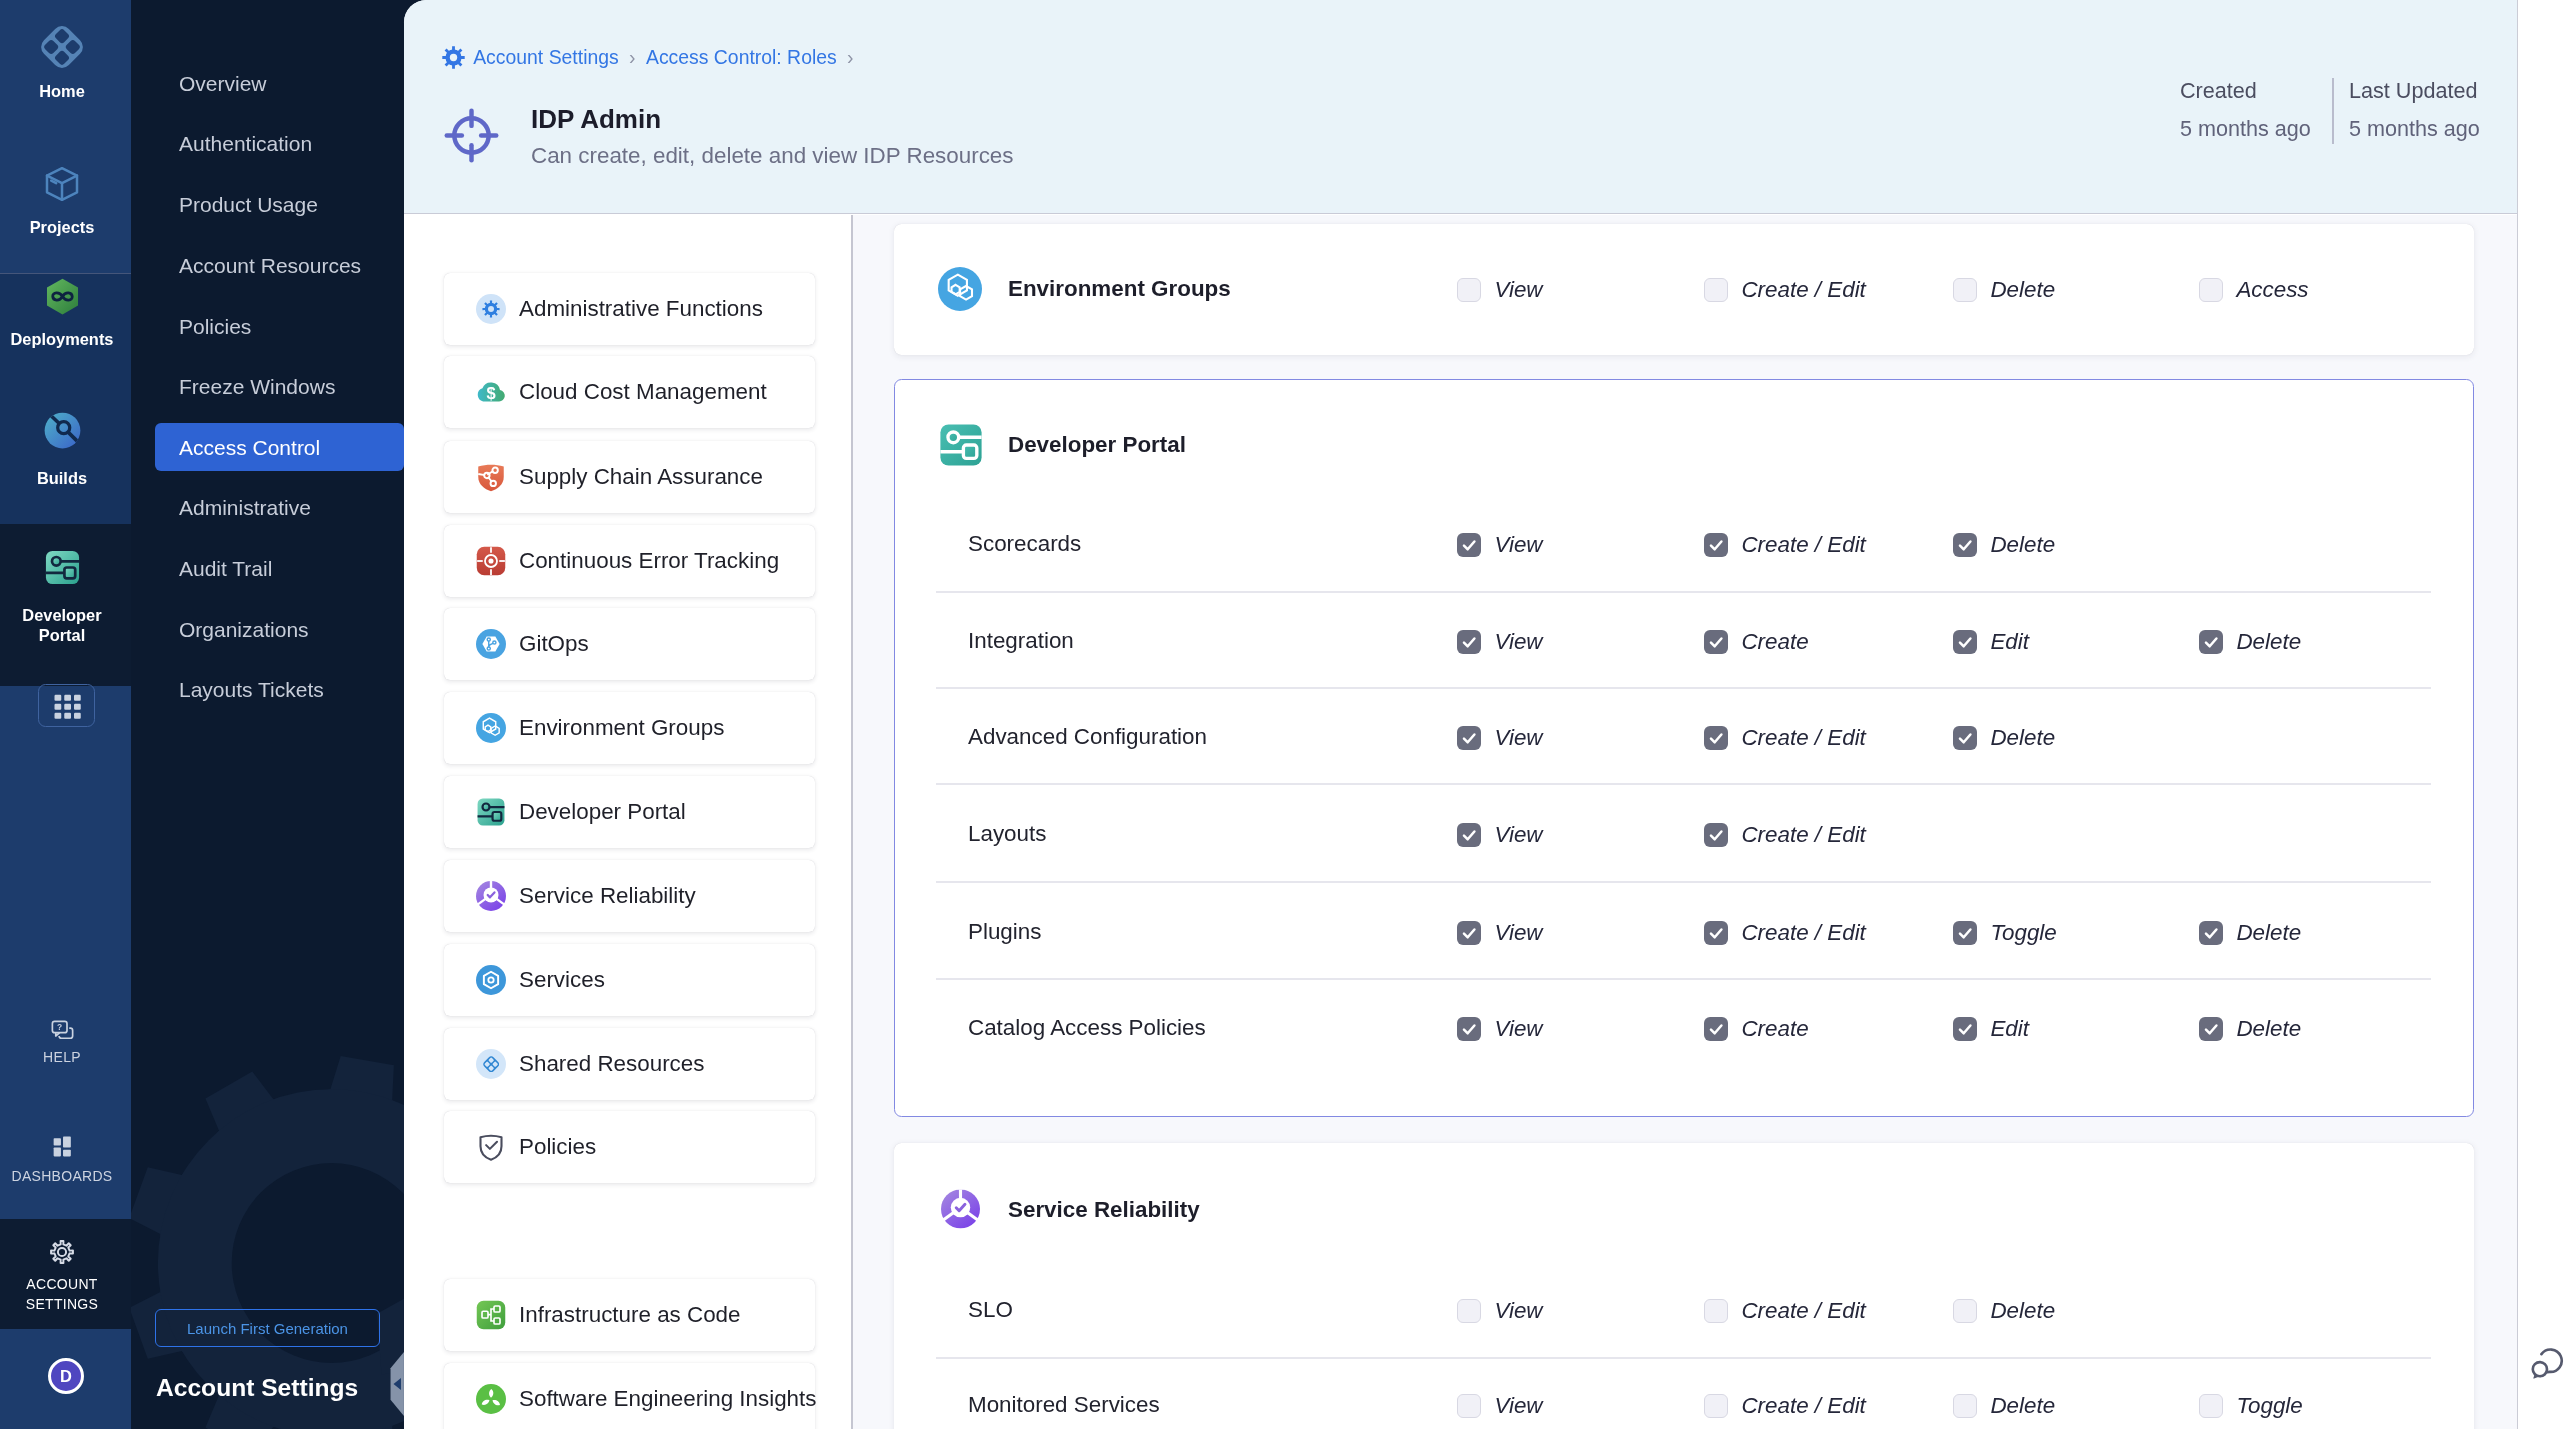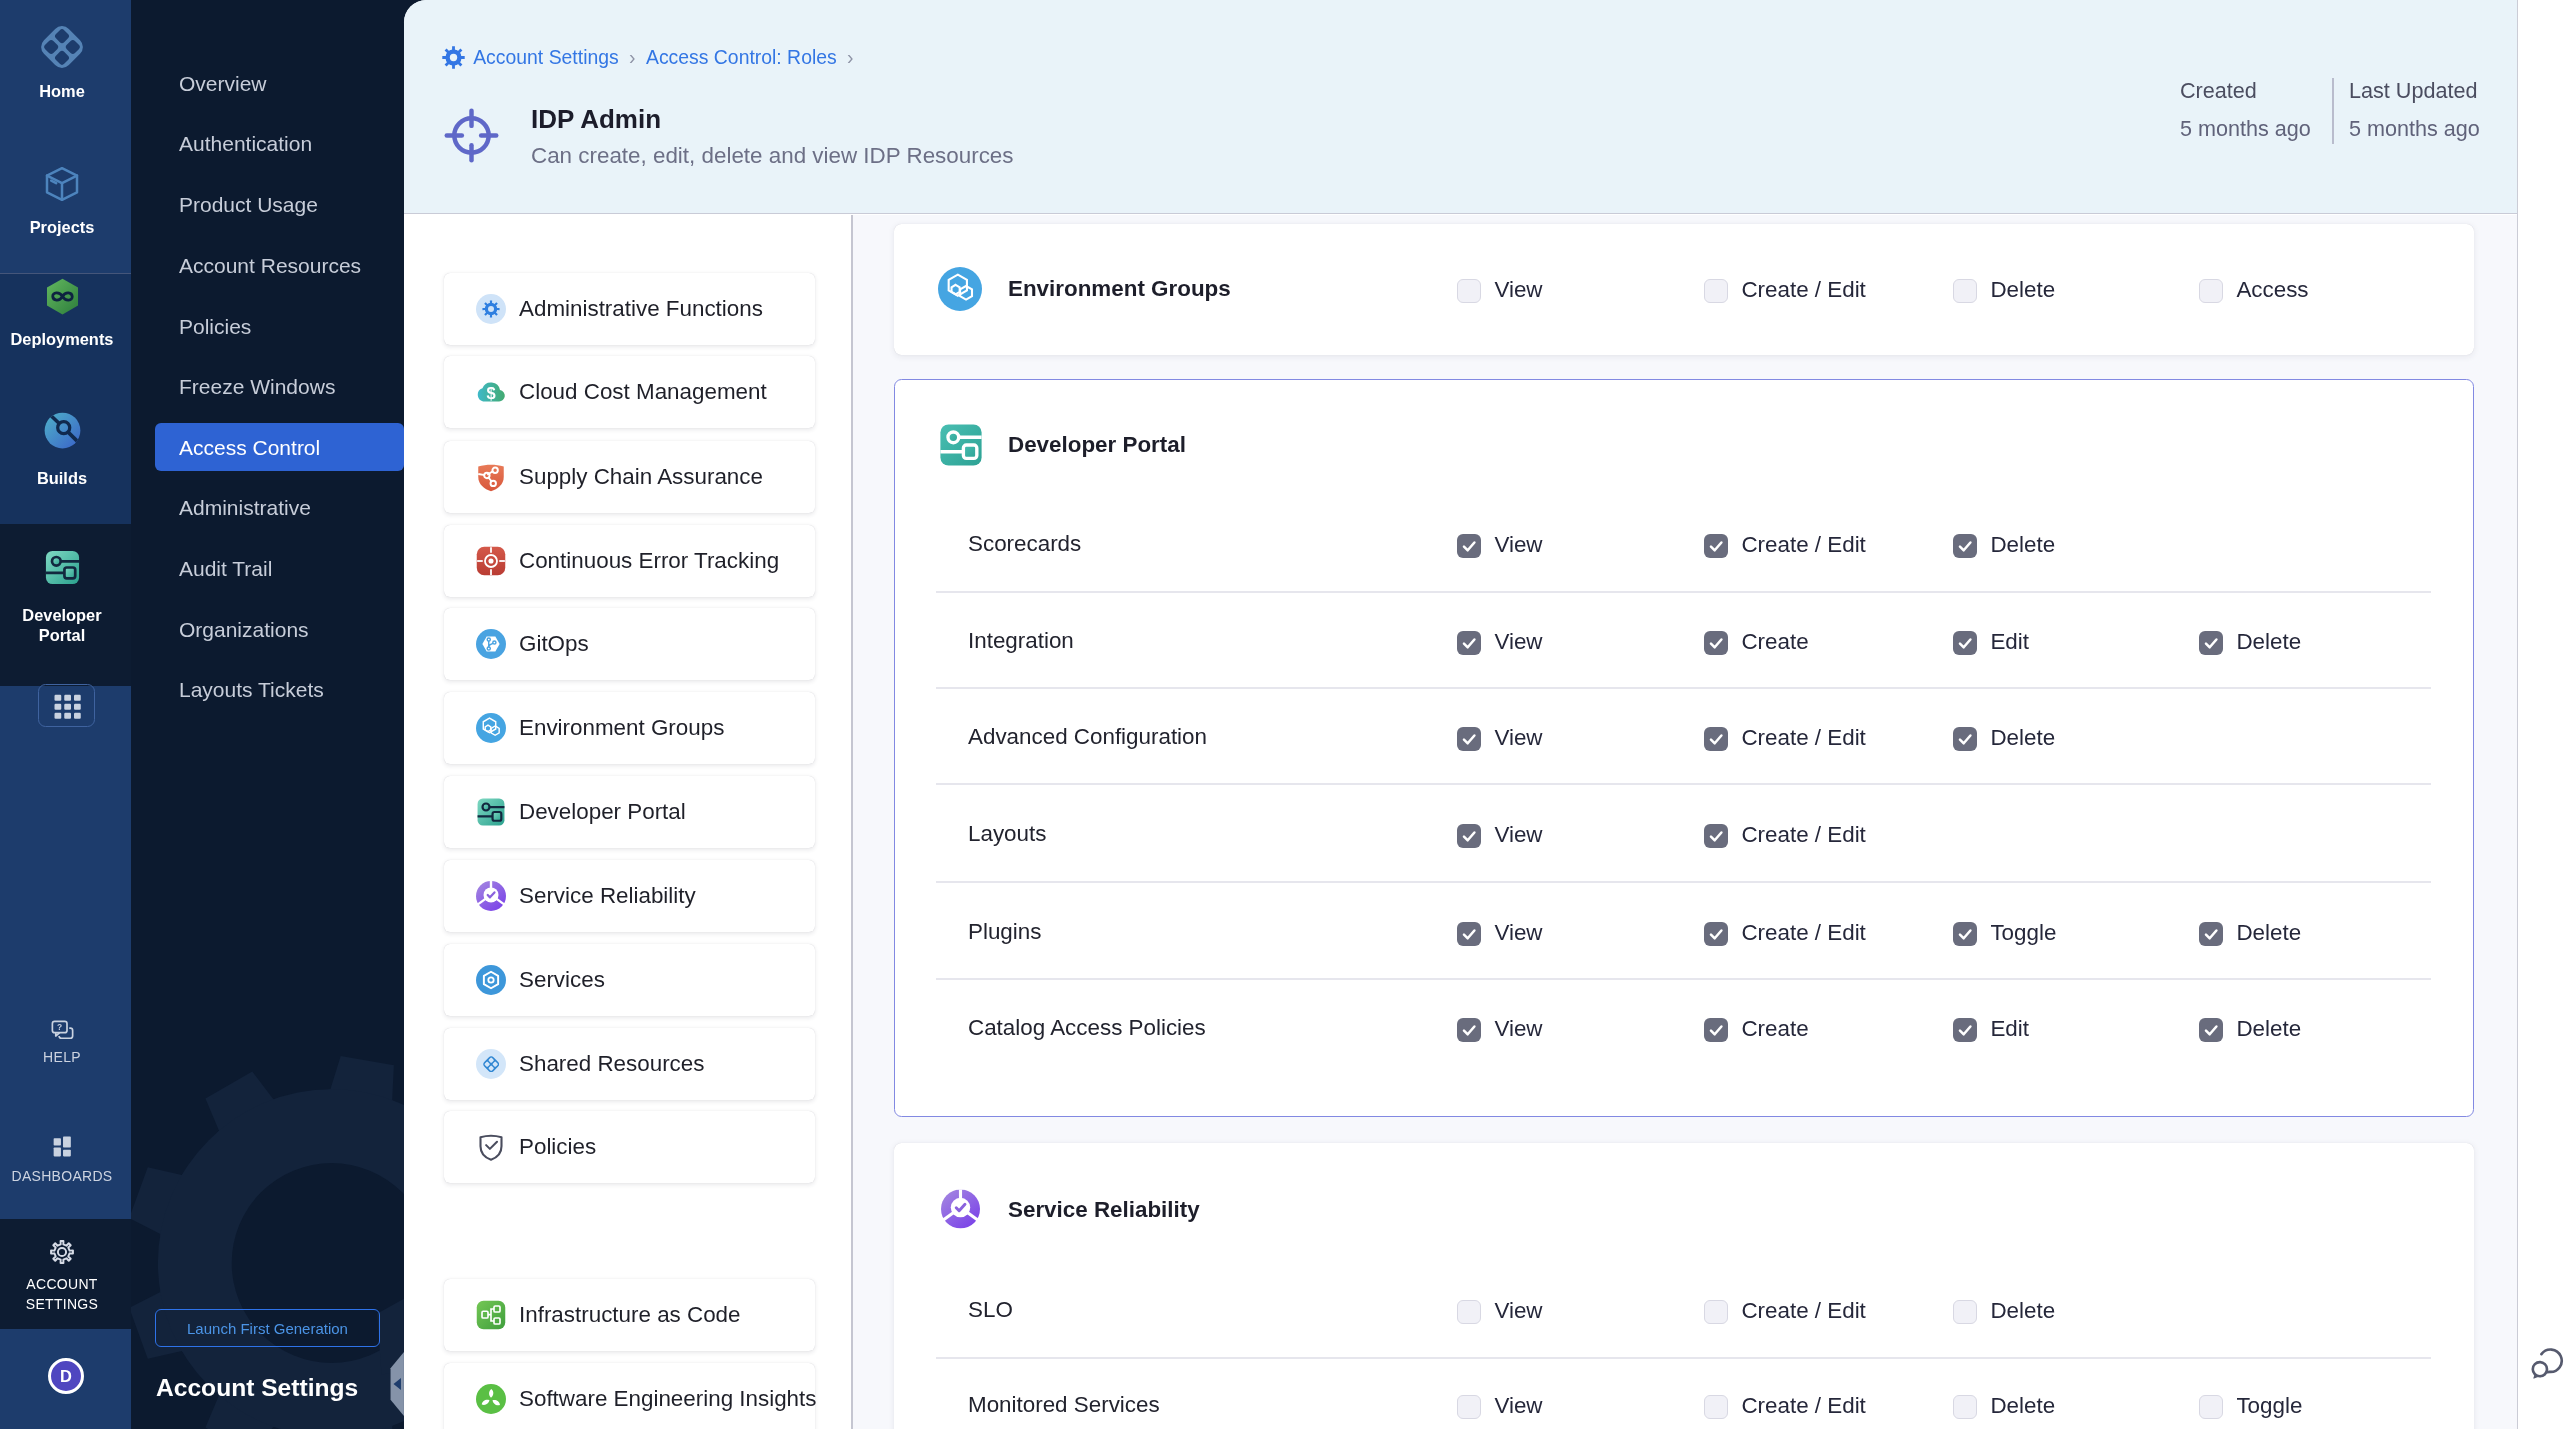--- a/index.html
+++ b/index.html
@@ -13,21 +13,21 @@
 #content{position:absolute;left:404px;top:0;width:2172px;height:1430px;background:#ffffff;border-top-left-radius:22.4px;overflow:hidden;}
 #hdr{position:absolute;left:0;top:0;width:2113px;height:214px;background:#e9f3f9;border-bottom:1.5px solid #c9cbd7;}
 #leftpane{position:absolute;left:0;top:215px;width:447px;height:1214px;background:#fff;}
 #vdiv{position:absolute;left:447px;top:215px;width:1.5px;height:1214px;background:#c5c6d1;}
 #rightpane{position:absolute;left:449px;top:215px;width:1664px;height:1214px;background:#f7f8fc;}
 #gutter{position:absolute;left:2113px;top:0;width:59px;height:1430px;background:#fff;border-left:1.5px solid #cbccd6;}
 .rescard{position:absolute;left:40px;width:371px;height:72px;background:#fff;border-radius:6px;box-shadow:0 0 0.7px rgba(35,36,60,0.22),0 1.5px 4.5px rgba(35,36,60,0.10);display:flex;align-items:center;}
 .rescard .ric{position:absolute;left:32px;top:50%;transform:translateY(-50%);display:flex;}
 .rescard .rlb{position:absolute;left:75px;top:50%;transform:translateY(-50%);font-size:22.4px;color:#1f2029;white-space:nowrap;}
 .permcard{position:absolute;left:490px;width:1580px;background:#fff;border-radius:7.5px;box-shadow:0 0 0.7px rgba(35,36,60,0.20),0 1.5px 6px rgba(35,36,60,0.08);}
-.cbx{position:absolute;display:flex;align-items:flex-end;}
+.cbx{position:absolute;display:flex;align-items:center;font-style:italic;}
 .cb{width:24px;height:24px;border-radius:6px;flex:0 0 24px;display:flex;align-items:center;justify-content:center;}
 .cb.off{background:#f1f1f7;border:1.5px solid #d8d8e3;}
 .cb.on{background:#696c7d;}
 .cblab{margin-left:13.4px;font-size:22.4px;color:#25273a;white-space:nowrap;}
 .rowlab{position:absolute;left:564px;transform:translateY(-50%);font-size:22.4px;color:#22232e;white-space:nowrap;}
 .sep{position:absolute;left:532px;width:1495px;height:1.5px;background:#e6e6ed;}
 .ptitle{position:absolute;left:604px;transform:translateY(-50%);font-size:22.4px;font-weight:700;color:#1d1e2a;white-space:nowrap;}
 .picon{position:absolute;transform:translateY(-50%);display:flex;}
 </style></head><body>
 <div id="rail1">

